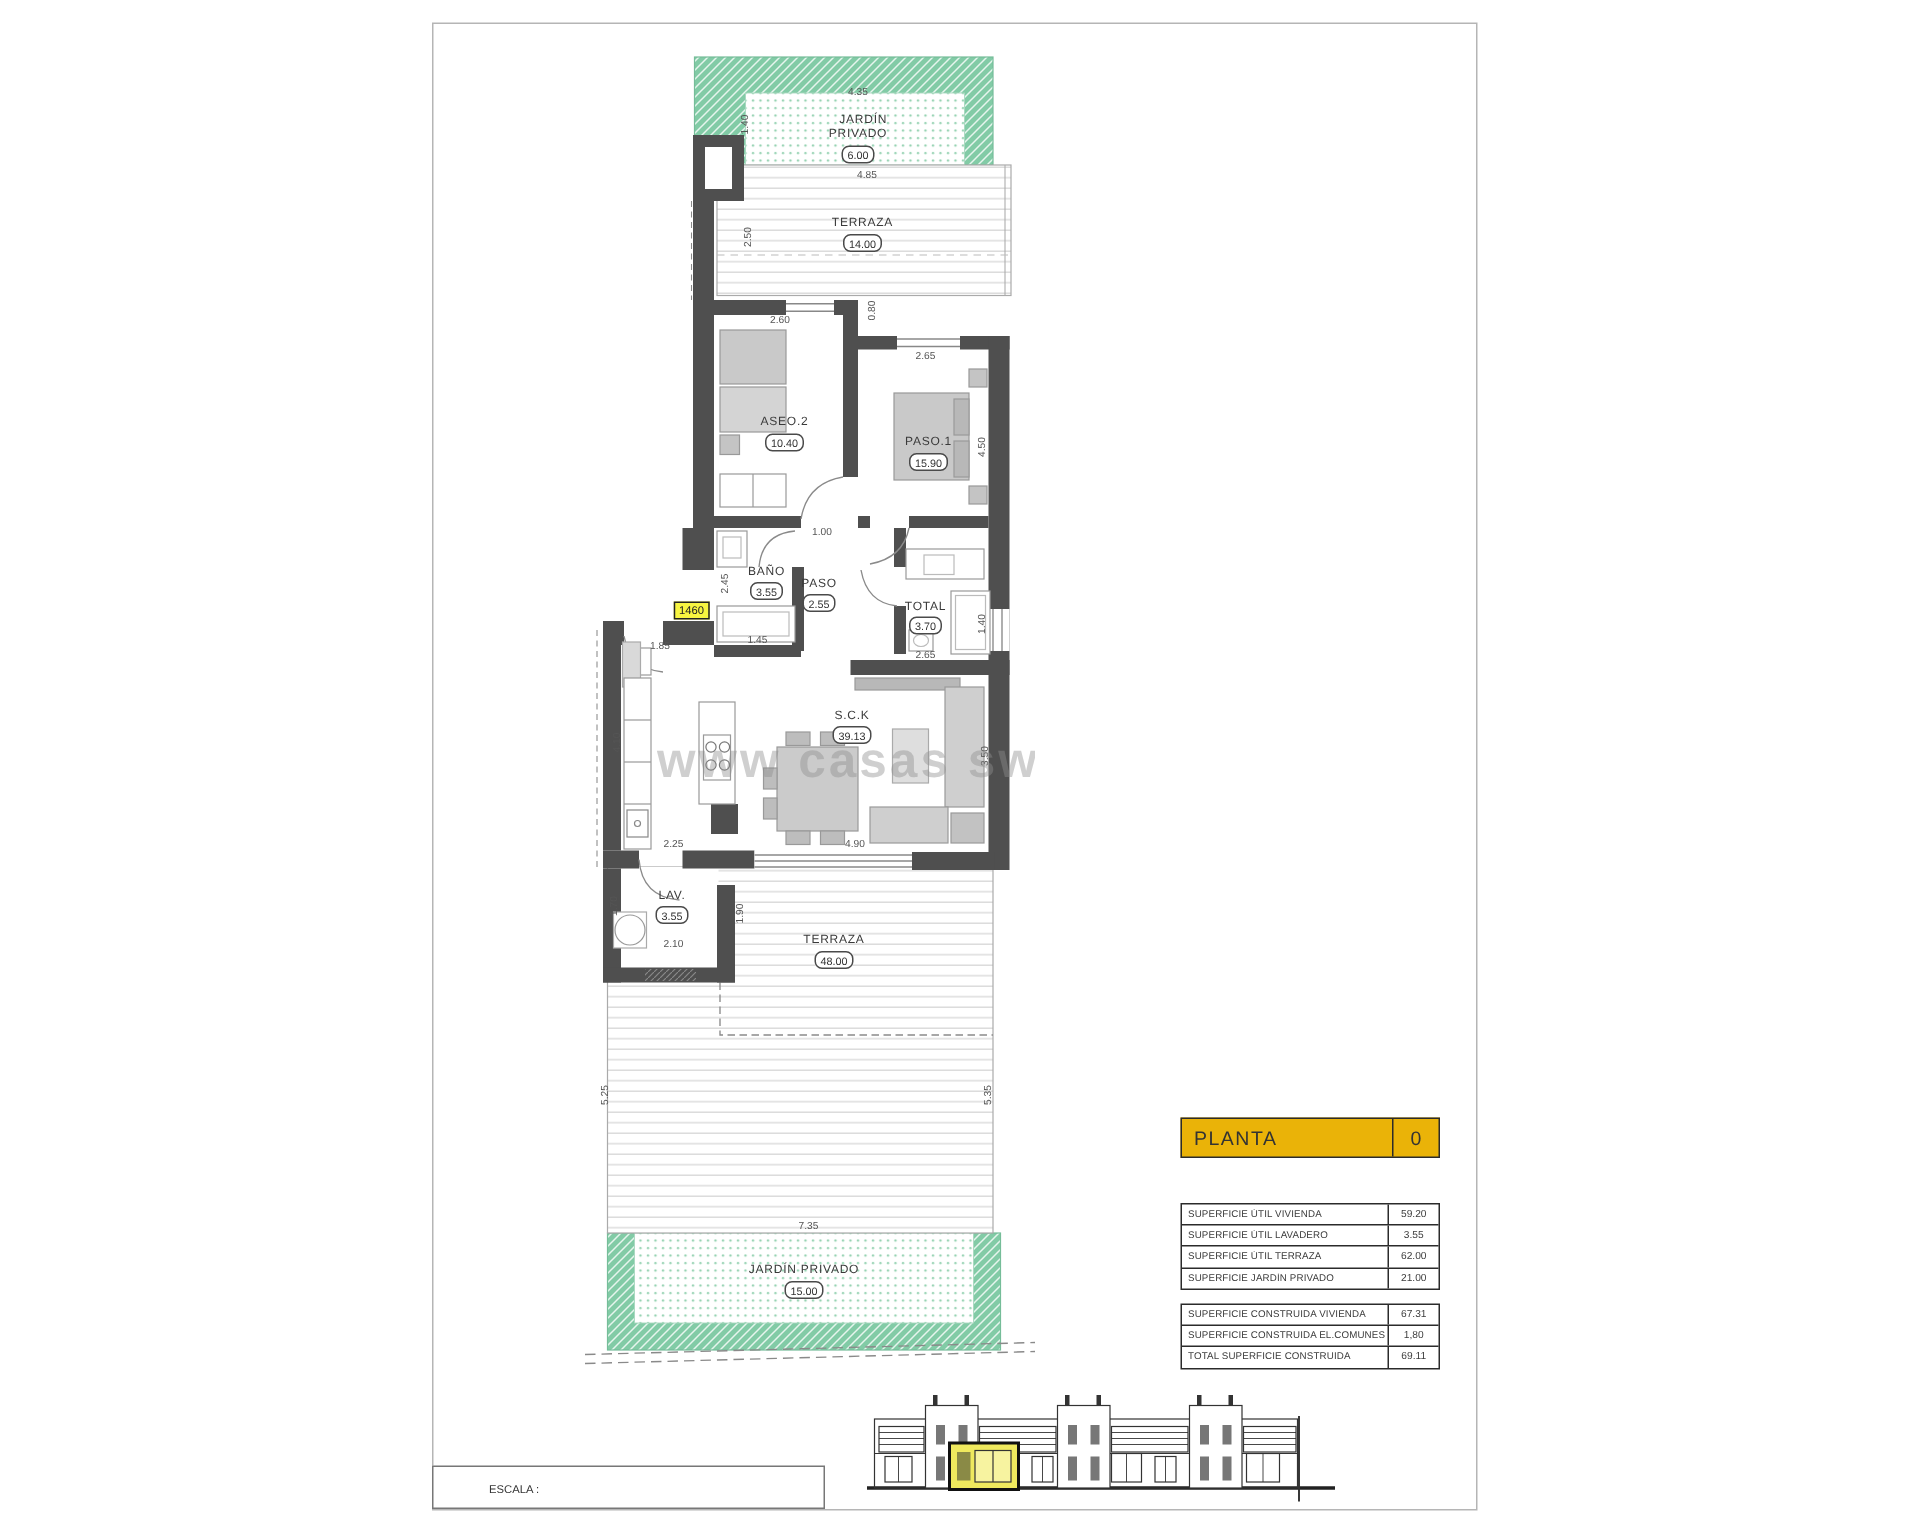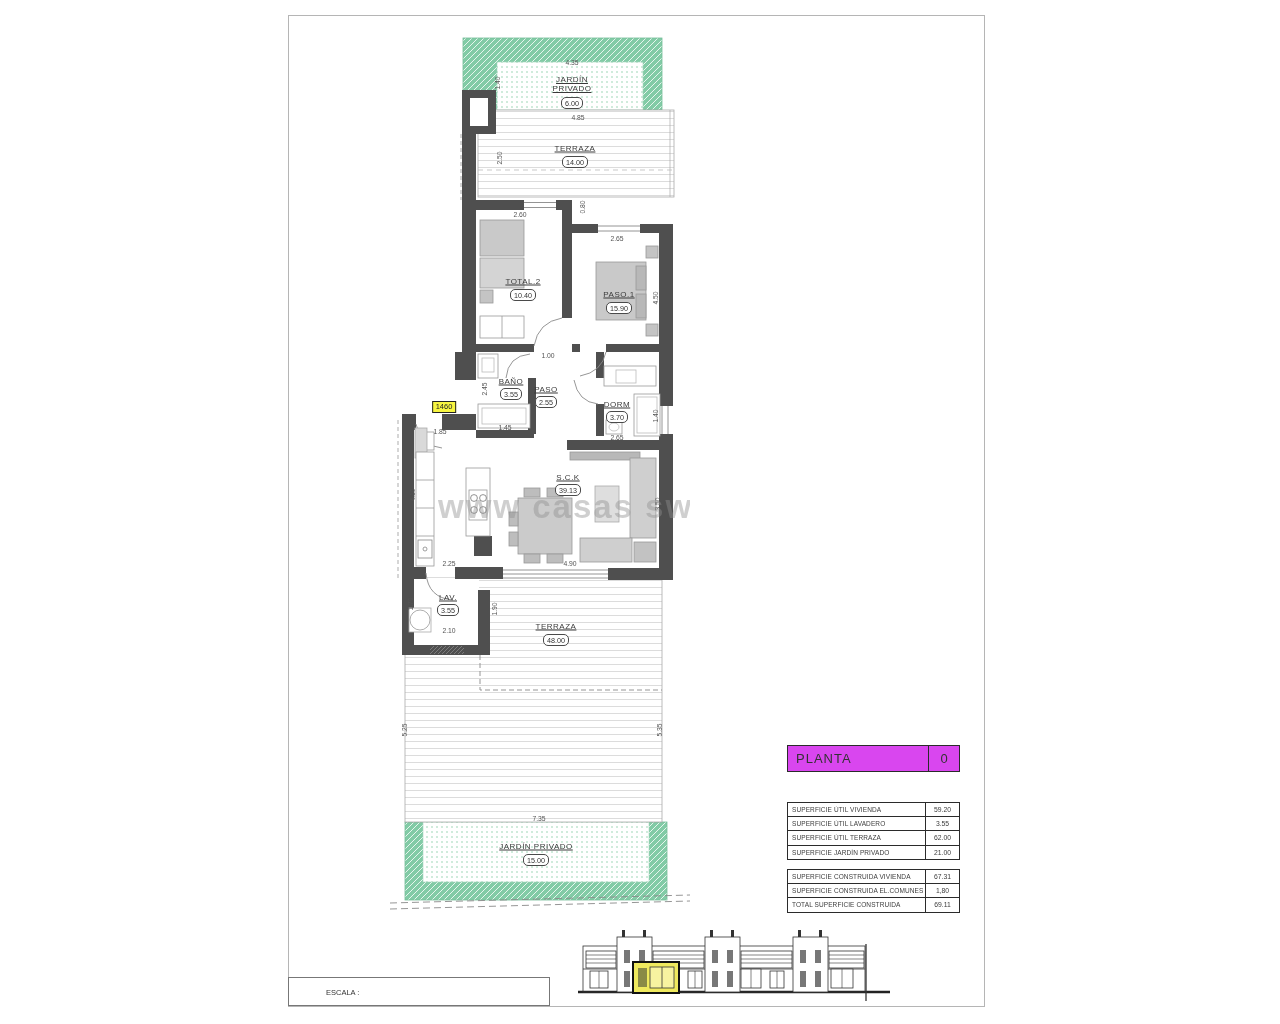--- a/index.html
+++ b/index.html
@@ -3,36 +3,36 @@
 <meta charset="utf-8">
 <style>
   html,body{margin:0;padding:0;background:#fff;}
   .page{position:relative;width:1280px;height:1024px;background:#fff;overflow:hidden;
         font-family:"Liberation Sans",sans-serif;color:#333;}
   .sheet-border{position:absolute;left:288px;top:15px;width:695px;height:990px;
         border:1px solid #b5b5b5;pointer-events:none;}
   .plan-svg{position:absolute;left:0;top:0;width:1280px;height:1024px;}
   
   .rname{position:absolute;transform:translate(-50%,-50%);font-size:8px;color:#3a3a3a;
-        letter-spacing:.5px;white-space:pre-line;text-align:center;line-height:9px;z-index:4;text-decoration:underline;}
+        letter-spacing:.5px;white-space:pre-line;text-align:right;line-height:9px;z-index:4;}
   .badge{position:absolute;transform:translate(-50%,-50%);border:1px solid #4a4a4a;
         border-radius:5px;padding:0.5px 3px;font-size:7.2px;background:#fff;color:#333;
         line-height:9px;white-space:nowrap;z-index:4;}
   .dim{position:absolute;transform:translate(-50%,-50%);font-size:6.8px;color:#555;
         white-space:nowrap;z-index:4;}
   .dim.v{transform:translate(-50%,-50%) rotate(-90deg);}
-  .unit-badge{position:absolute;left:444px;top:407px;transform:translate(-50%,-50%);
+  .unit-badge{position:absolute;left:461px;top:407px;transform:translate(-50%,-50%);
         background:#f7f540;border:1px solid #222;font-size:7.5px;padding:0 2.5px;
         line-height:10px;color:#222;z-index:5;}
   .watermark{position:absolute;left:438px;top:488px;width:252px;height:44px;overflow:hidden;
         font-size:33px;font-weight:bold;letter-spacing:2px;color:#8f8f8f;opacity:.42;
         white-space:nowrap;z-index:6;pointer-events:none;}
   
   .planta-box{position:absolute;left:787px;top:745px;width:171px;height:25px;
-        border:1.4px solid #2b2b2b;display:flex;align-items:center;background:#d946ef;z-index:4;}
+        border:1.4px solid #2b2b2b;display:flex;align-items:center;background:#eab308;z-index:4;}
   .planta-box .lbl{flex:1;padding-left:8px;font-size:13px;letter-spacing:1px;color:#333;}
   .planta-box .num{width:30px;height:100%;border-left:1.4px solid #2b2b2b;display:flex;
         align-items:center;justify-content:center;font-size:13px;color:#333;}
   .stable{position:absolute;left:787px;top:802px;width:171px;border:1px solid #2b2b2b;
         background:#fff;z-index:4;}
   .stable.t2{top:869px;}
   .stable .row{display:flex;height:13.2px;align-items:center;border-bottom:1px solid #2b2b2b;}
   .stable .row:last-child{border-bottom:none;}
   .stable .rl{flex:1;padding:0 4px;font-size:6.5px;color:#3c3c3c;white-space:nowrap;
         overflow:hidden;letter-spacing:.1px;}
@@ -293,29 +293,29 @@
         <text x="538" y="988">5</text>
       </g>
     </g>
   </svg>
 
   <div class="rname" style="left:572px;top:84px">JARDÍN
 PRIVADO</div>
   <div class="badge" style="left:572px;top:103px">6.00</div>
   <div class="rname" style="left:575px;top:148px">TERRAZA</div>
   <div class="badge" style="left:575px;top:162px">14.00</div>
-  <div class="rname" style="left:523px;top:281px">TOTAL.2</div>
+  <div class="rname" style="left:523px;top:281px">ASEO.2</div>
   <div class="badge" style="left:523px;top:295px">10.40</div>
   <div class="rname" style="left:619px;top:294px">PASO.1</div>
   <div class="badge" style="left:619px;top:308px">15.90</div>
   <div class="rname" style="left:511px;top:381px">BAÑO</div>
   <div class="badge" style="left:511px;top:394px">3.55</div>
   <div class="rname" style="left:546px;top:389px">PASO</div>
   <div class="badge" style="left:546px;top:402px">2.55</div>
-  <div class="rname" style="left:617px;top:404px">DORM</div>
+  <div class="rname" style="left:617px;top:404px">TOTAL</div>
   <div class="badge" style="left:617px;top:417px">3.70</div>
   <div class="rname" style="left:568px;top:477px">S.C.K</div>
   <div class="badge" style="left:568px;top:490px">39.13</div>
   <div class="rname" style="left:448px;top:597px">LAV.</div>
   <div class="badge" style="left:448px;top:610px">3.55</div>
   <div class="rname" style="left:556px;top:626px">TERRAZA</div>
   <div class="badge" style="left:556px;top:640px">48.00</div>
   <div class="rname" style="left:536px;top:846px">JARDÍN PRIVADO</div>
   <div class="badge" style="left:536px;top:860px">15.00</div>
 

